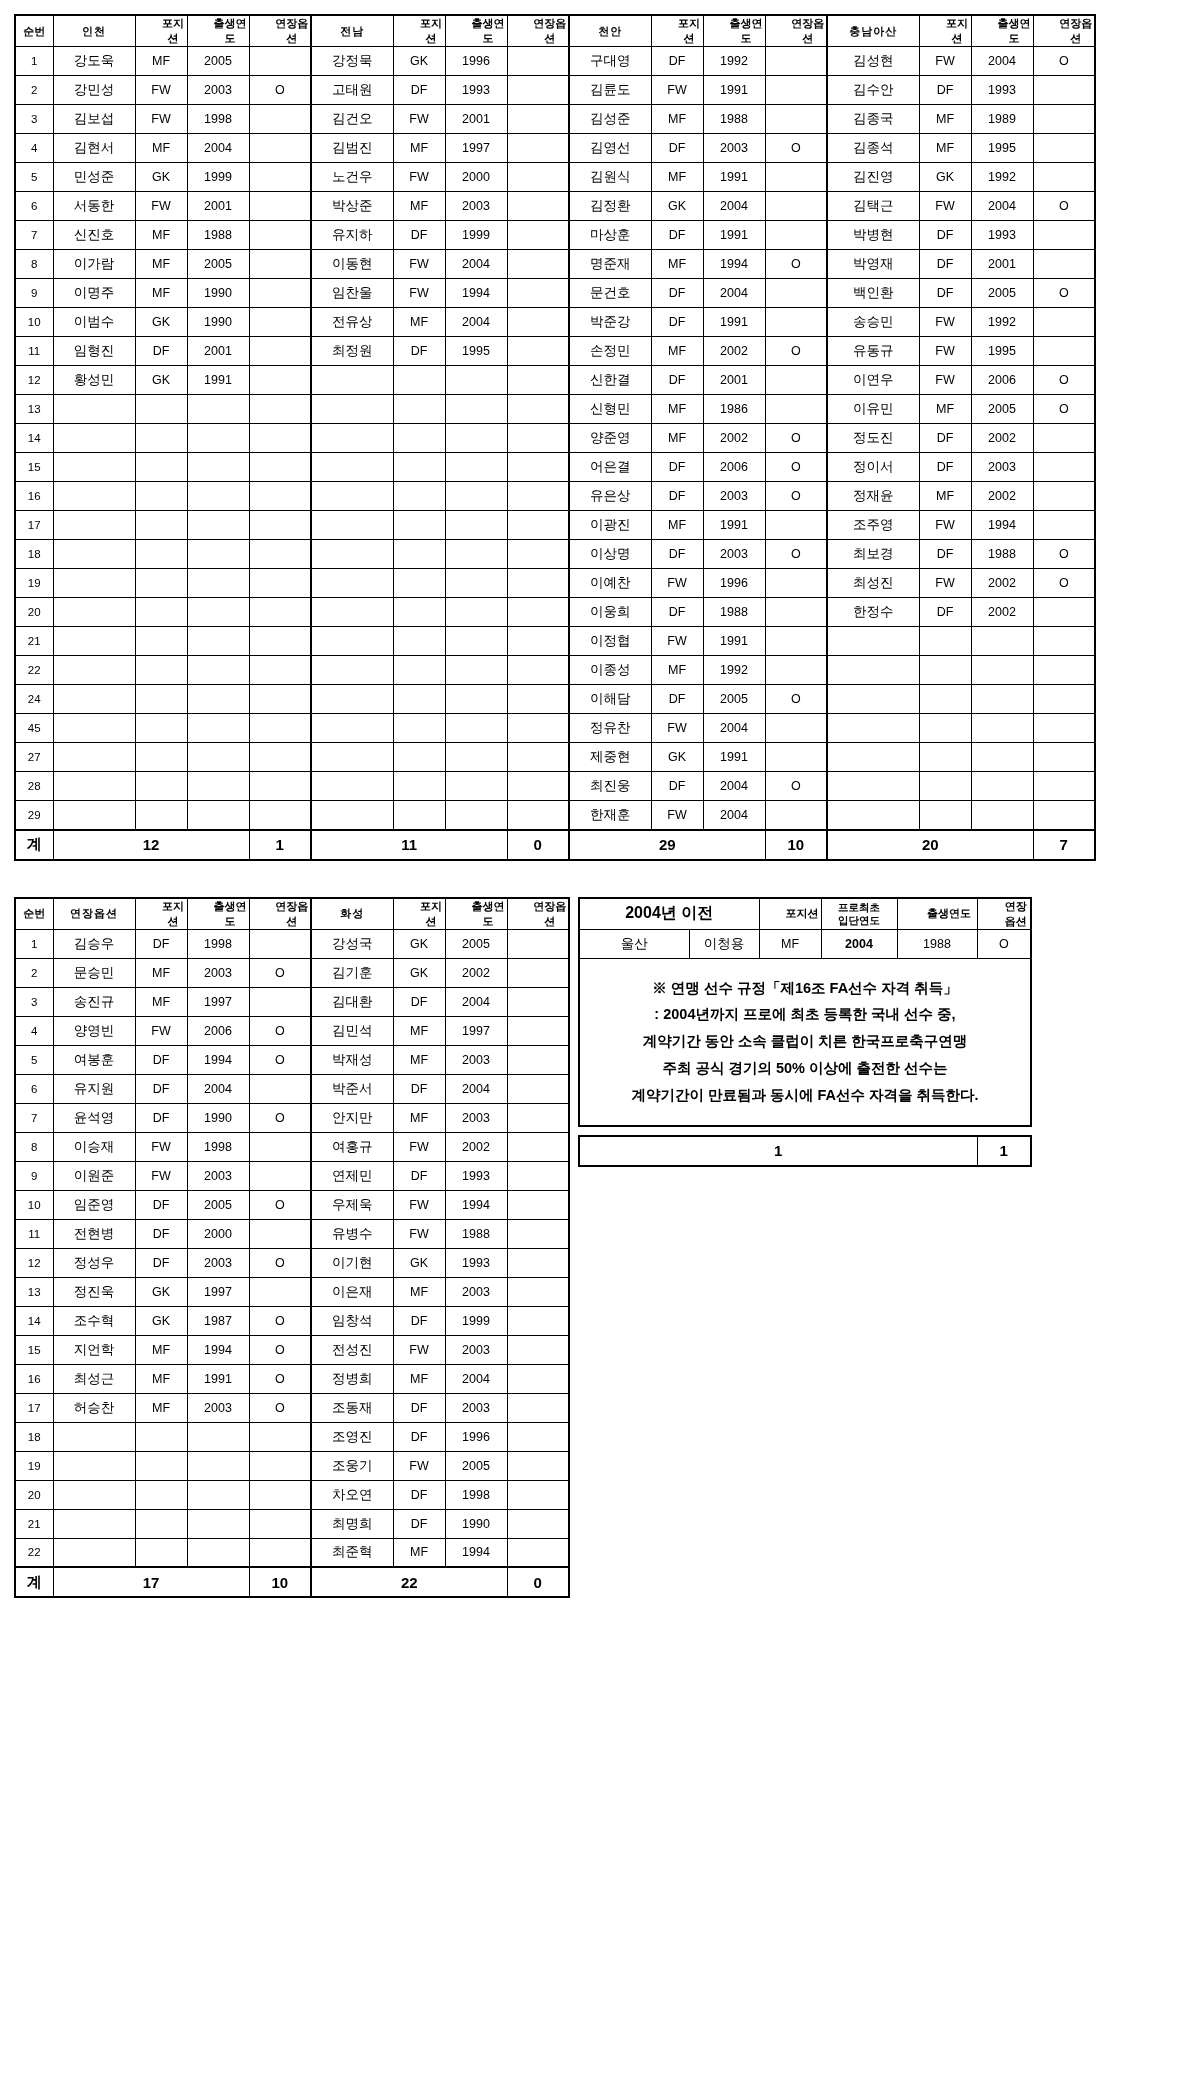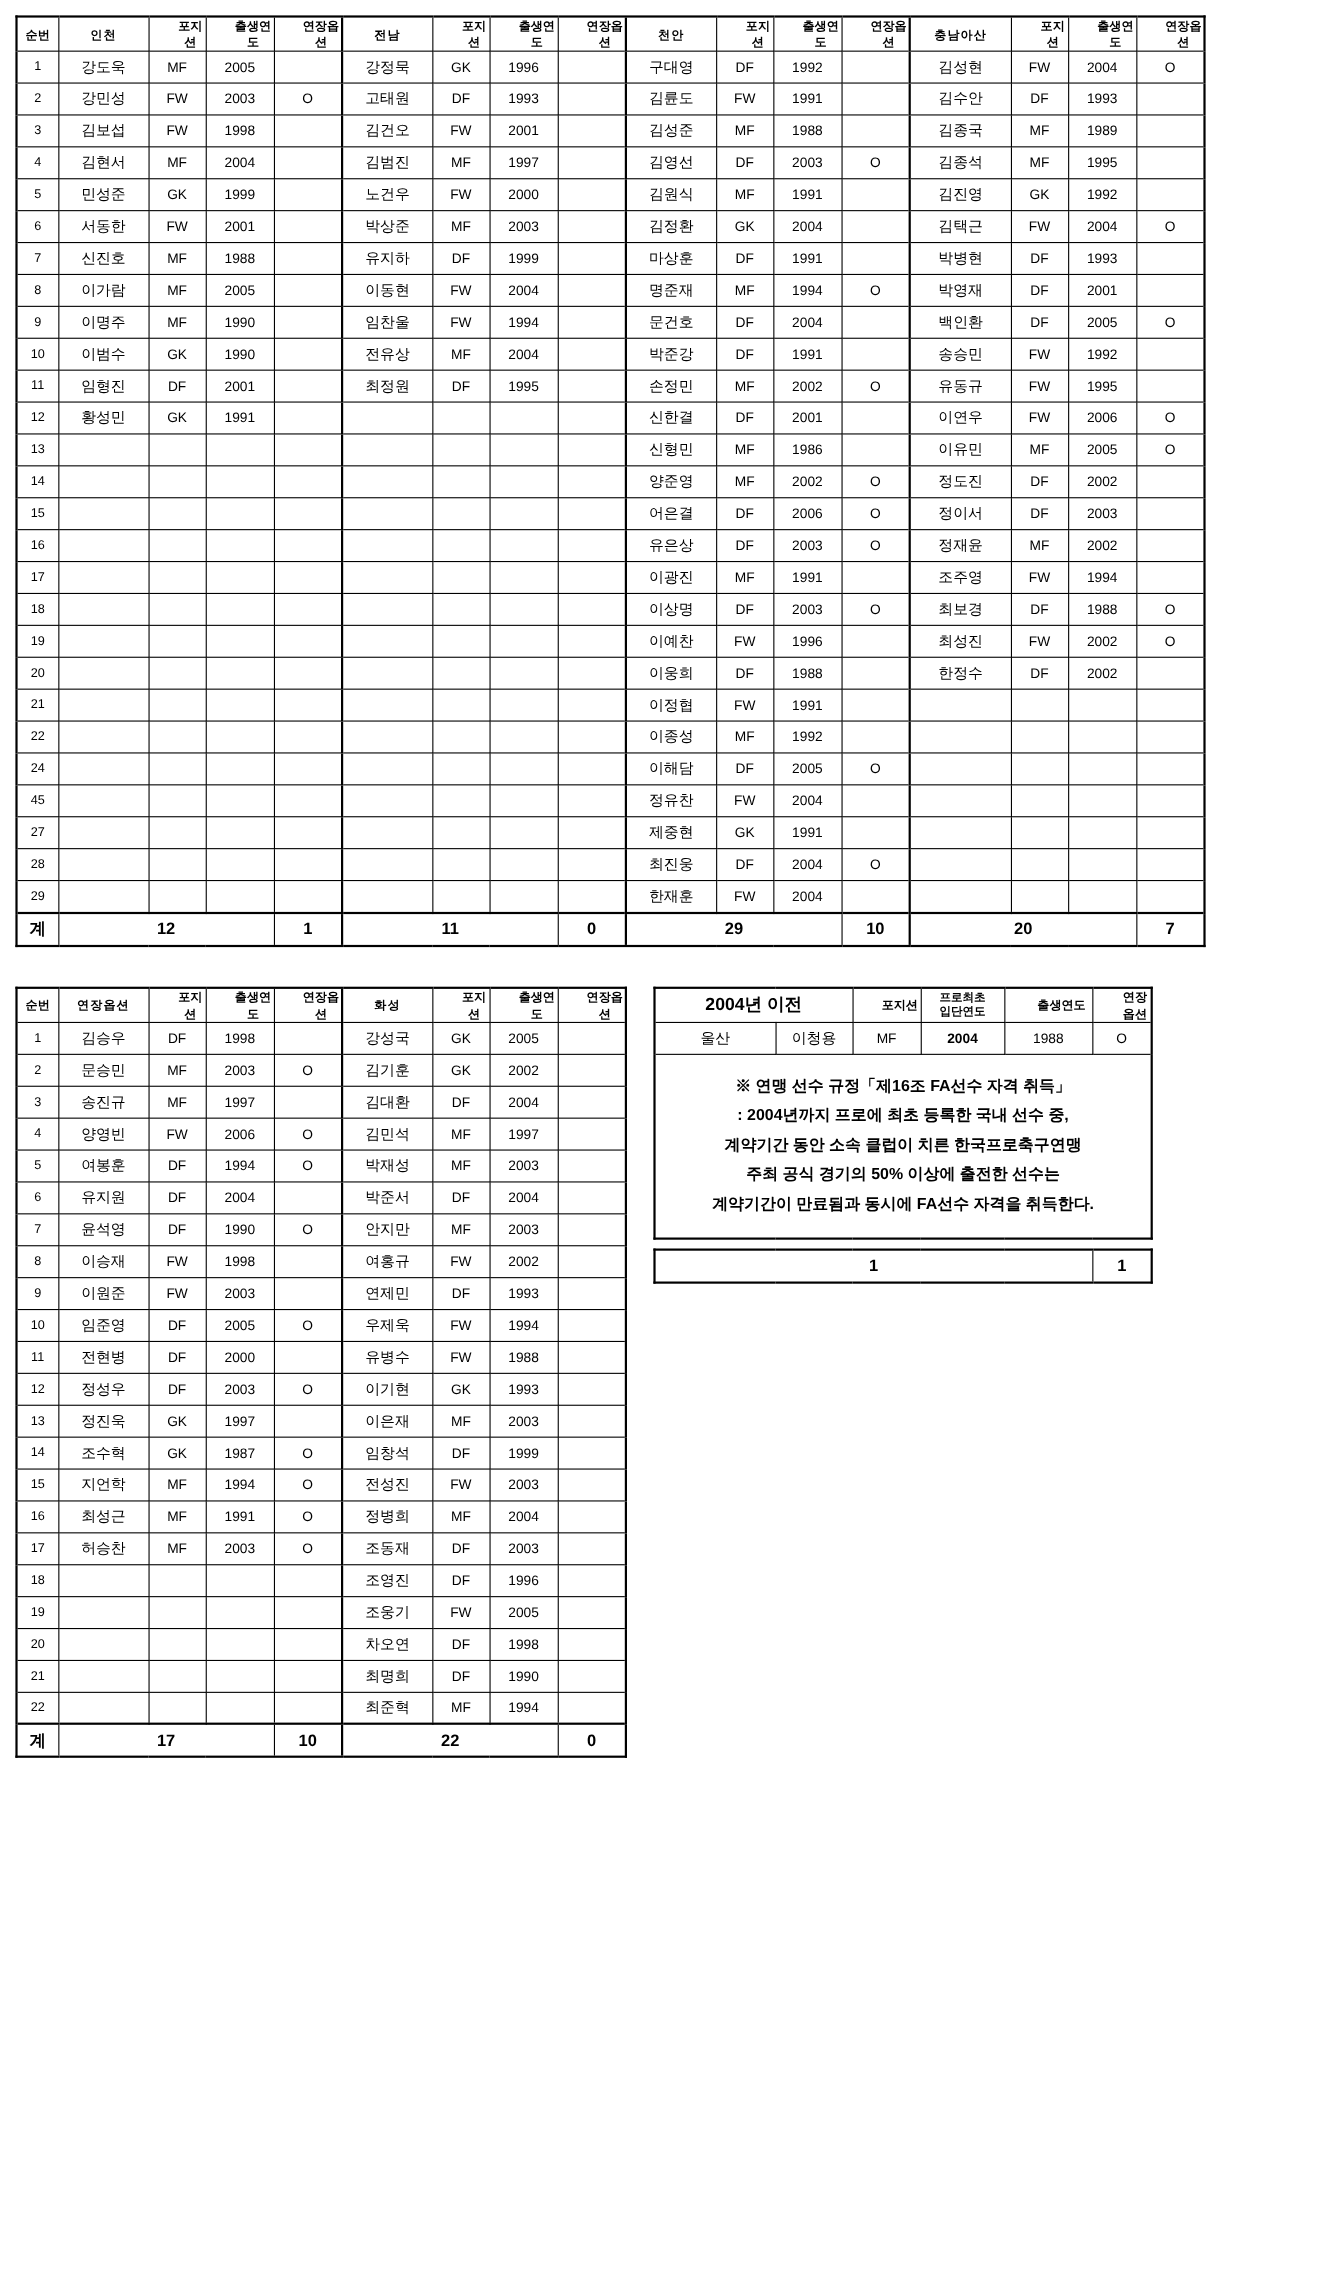--- a/index.html
+++ b/index.html
@@ -49,21 +49,21 @@
   
   #table-top { margin-left: 14px; }
   #table-bottom-left { margin-left: 14px; }
 
   .wrap-bottom {
     display: flex;
     align-items: flex-start;
     gap: 0px;
     margin-top: 36px;
   }
-  #table-bottom-right { margin-left: 24px; }
+  #table-bottom-right { margin-left: 8px; }
 
   .note-cell {
     font-size: 14.5px;
     font-weight: bold;
     line-height: 1.85;
     text-align: center;
     padding: 16px 10px;
     height: auto;
   }
   .note-cell .ln { display: block; white-space: nowrap; }

